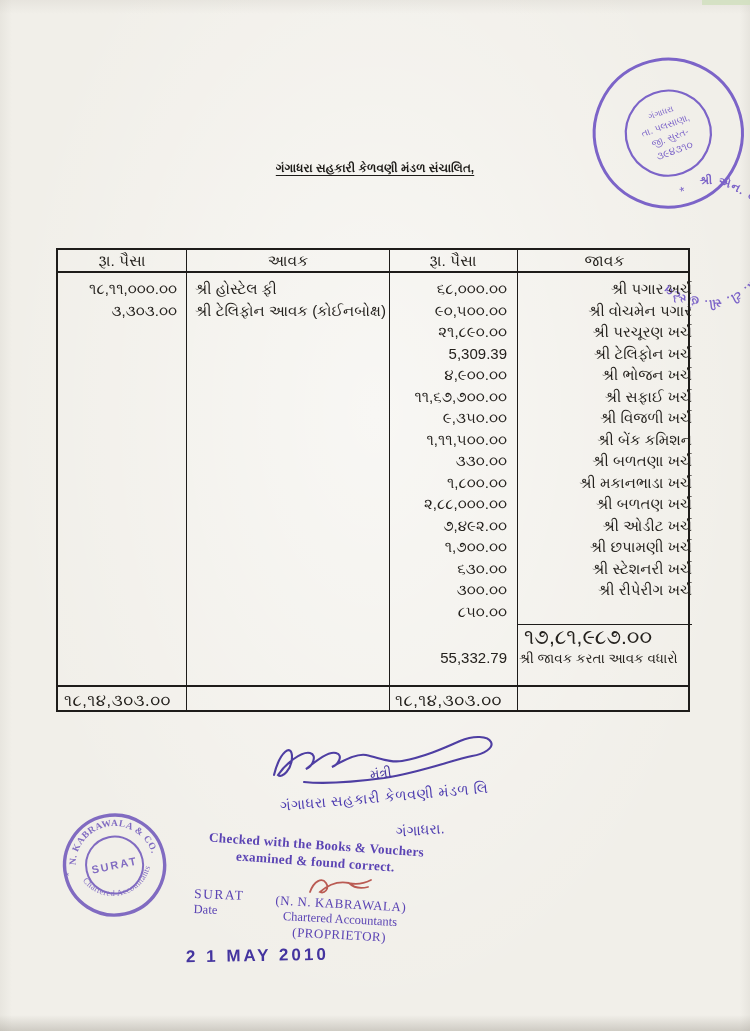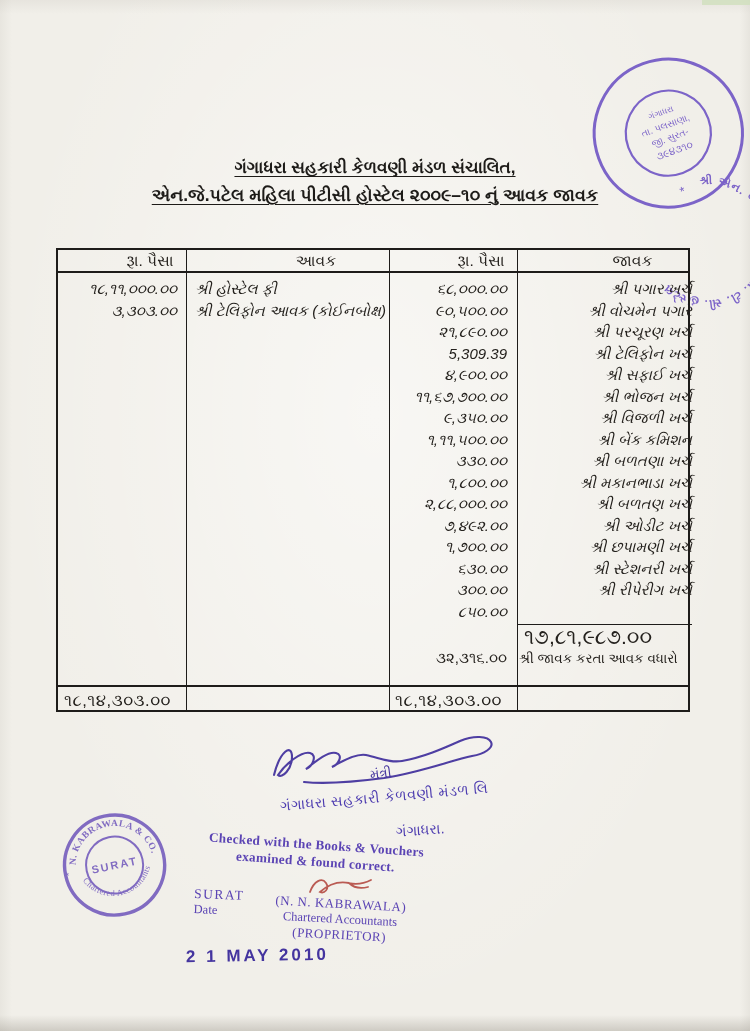--- a/index.html
+++ b/index.html
@@ -14,32 +14,32 @@
       linear-gradient(to bottom, rgba(200,196,188,.25), rgba(255,255,255,0) 14px),
       linear-gradient(to top, rgba(150,145,135,.38), rgba(255,255,255,0) 16px),
       linear-gradient(to right, rgba(190,186,178,.18), rgba(255,255,255,0) 12px),
       linear-gradient(to left, rgba(190,186,178,.20), rgba(255,255,255,0) 10px),
       radial-gradient(ellipse at 50% 40%, rgba(255,255,255,.5), rgba(255,255,255,0) 70%);
   }
   .corner-sliver{position:absolute;top:0;right:0;width:48px;height:5px;background:#cfe0bd;opacity:.8;}
 
   
   .title-block{position:absolute;left:0;top:155px;width:750px;text-align:center;color:#1d1b18;}
-  .title-line1{font-size:17px;font-weight:bold;text-decoration:underline;text-underline-offset:3px;line-height:26px;}
+  .title-line1{font-size:12px;font-weight:bold;text-decoration:underline;text-underline-offset:3px;line-height:26px;}
   .title-line2{font-size:17.5px;font-weight:bold;text-decoration:underline;text-underline-offset:3px;line-height:28px;}
 
   
   .acct-table{position:absolute;left:56px;top:248px;width:634px;height:464px;border:2.5px solid #1e1c1a;box-sizing:border-box;color:#24211d;}
   .vline{position:absolute;top:0;bottom:0;width:1.4px;background:#1e1c1a;}
   .vline.v1{left:128px;} .vline.v2{left:331px;} .vline.v3{left:459px;}
   .thead{position:absolute;left:0;top:0;width:100%;height:23px;border-bottom:2.4px solid #1e1c1a;box-sizing:border-box;}
-  .th{position:absolute;top:0;height:21px;line-height:21px;text-align:center;font-size:15.5px;padding-left:28px;}
+  .th{position:absolute;top:0;height:21px;line-height:21px;text-align:center;font-size:15.5px;}
   .th.h1{left:0;width:128px;} .th.h2{left:129px;width:202px;} .th.h3{left:331px;width:128px;} .th.h4{left:459px;width:175px;}
   .col{position:absolute;top:28px;font-size:15px;}
-  .col .ln{height:21.5px;line-height:21.5px;white-space:nowrap;font-style:italic;}
+  .col .ln{height:21.5px;line-height:21.5px;white-space:nowrap;}
   .col-amt1{left:0;width:119px;text-align:right;}
   .col-desc1{left:137px;width:194px;text-align:left;}
   .col-amt2{left:331px;width:118px;text-align:right;}
   .col-desc2{left:459px;width:175px;text-align:right;}
   .subtotal-rule{position:absolute;left:460px;top:374px;width:174px;height:0;border-top:1.5px solid #1e1c1a;}
   .subtotal-amt{position:absolute;left:466px;top:376px;font-size:21px;line-height:21px;white-space:nowrap;}
   .surplus-amt{position:absolute;left:331px;top:397px;width:118px;text-align:right;font-size:15px;line-height:21.5px;white-space:nowrap;}
   .surplus-desc{position:absolute;left:461px;top:398px;width:172px;font-size:13.5px;line-height:21px;white-space:nowrap;}
   .totals-row{position:absolute;left:0;right:0;top:435px;height:26px;border-top:2.2px solid #1e1c1a;}
   .total-cell{position:absolute;top:1px;font-size:16.5px;line-height:25px;letter-spacing:.5px;white-space:nowrap;}
@@ -83,21 +83,20 @@
     <text x="74" y="147" font-size="13" fill="#6c51c4">*</text>
     <text x="83" y="64" text-anchor="middle" font-size="8.5" fill="#6c51c4">ગંગાધરા</text>
     <text x="83" y="78" text-anchor="middle" font-size="9.5" fill="#6c51c4">તા. પલસાણા,</text>
     <text x="83" y="91" text-anchor="middle" font-size="9.5" fill="#6c51c4">જી. સુરત-</text>
     <text x="83" y="105" text-anchor="middle" font-size="10.5" fill="#6c51c4">૩૯૪૩૧૦</text>
   </svg>
 </div>
 
 <div class="title-block">
   <div class="title-line1">ગંગાધરા સહકારી કેળવણી મંડળ સંચાલિત,</div>
-  <div class="title-line2">એન.જે.પટેલ મહિલા પીટીસી હોસ્ટેલ ૨૦૦૯–૧૦ નું આવક જાવક</div>
 </div>
 
 <div class="acct-table">
   <div class="vline v1"></div>
   <div class="vline v2"></div>
   <div class="vline v3"></div>
 
   <div class="thead">
     <div class="th h1">રૂા. પૈસા</div>
     <div class="th h2">આવક</div>
@@ -133,36 +132,36 @@
       <div class="ln">૬૩૦.૦૦</div>
       <div class="ln">૩૦૦.૦૦</div>
       <div class="ln">૮૫૦.૦૦</div>
     </div>
   <div class="col col-desc2">
 
   <div class="ln">શ્રી પગાર ખર્ચ</div>
       <div class="ln">શ્રી વોચમેન પગાર</div>
       <div class="ln">શ્રી પરચૂરણ ખર્ચ</div>
       <div class="ln">શ્રી ટેલિફોન ખર્ચ</div>
+      <div class="ln">શ્રી ભોજન ખર્ચ</div>
       <div class="ln">શ્રી સફાઈ ખર્ચ</div>
-      <div class="ln">શ્રી ભોજન ખર્ચ</div>
       <div class="ln">શ્રી વિજળી ખર્ચ</div>
       <div class="ln">શ્રી બેંક કમિશન</div>
       <div class="ln">શ્રી બળતણા ખર્ચ</div>
       <div class="ln">શ્રી મકાનભાડા ખર્ચ</div>
       <div class="ln">શ્રી બળતણ ખર્ચ</div>
       <div class="ln">શ્રી ઓડીટ ખર્ચ</div>
       <div class="ln">શ્રી છપામણી ખર્ચ</div>
       <div class="ln">શ્રી સ્ટેશનરી ખર્ચ</div>
       <div class="ln">શ્રી રીપેરીગ ખર્ચ</div>
     </div>
 
   <div class="subtotal-rule"></div>
   <div class="subtotal-amt">૧૭,૮૧,૯૮૭.૦૦</div>
-  <div class="surplus-amt">૩૨,૩૧૬.૦૦</div>
+  <div class="surplus-amt">55,332.79</div>
   <div class="surplus-desc">શ્રી જાવક કરતા આવક વધારો</div>
 
   <div class="totals-row">
     <div class="total-cell total-income">૧૮,૧૪,૩૦૩.૦૦</div>
     <div class="total-cell total-expense">૧૮,૧૪,૩૦૩.૦૦</div>
   </div>
 </div>
 
 <div class="sig-purple">
   <svg width="250" height="62" viewBox="0 0 250 62">

